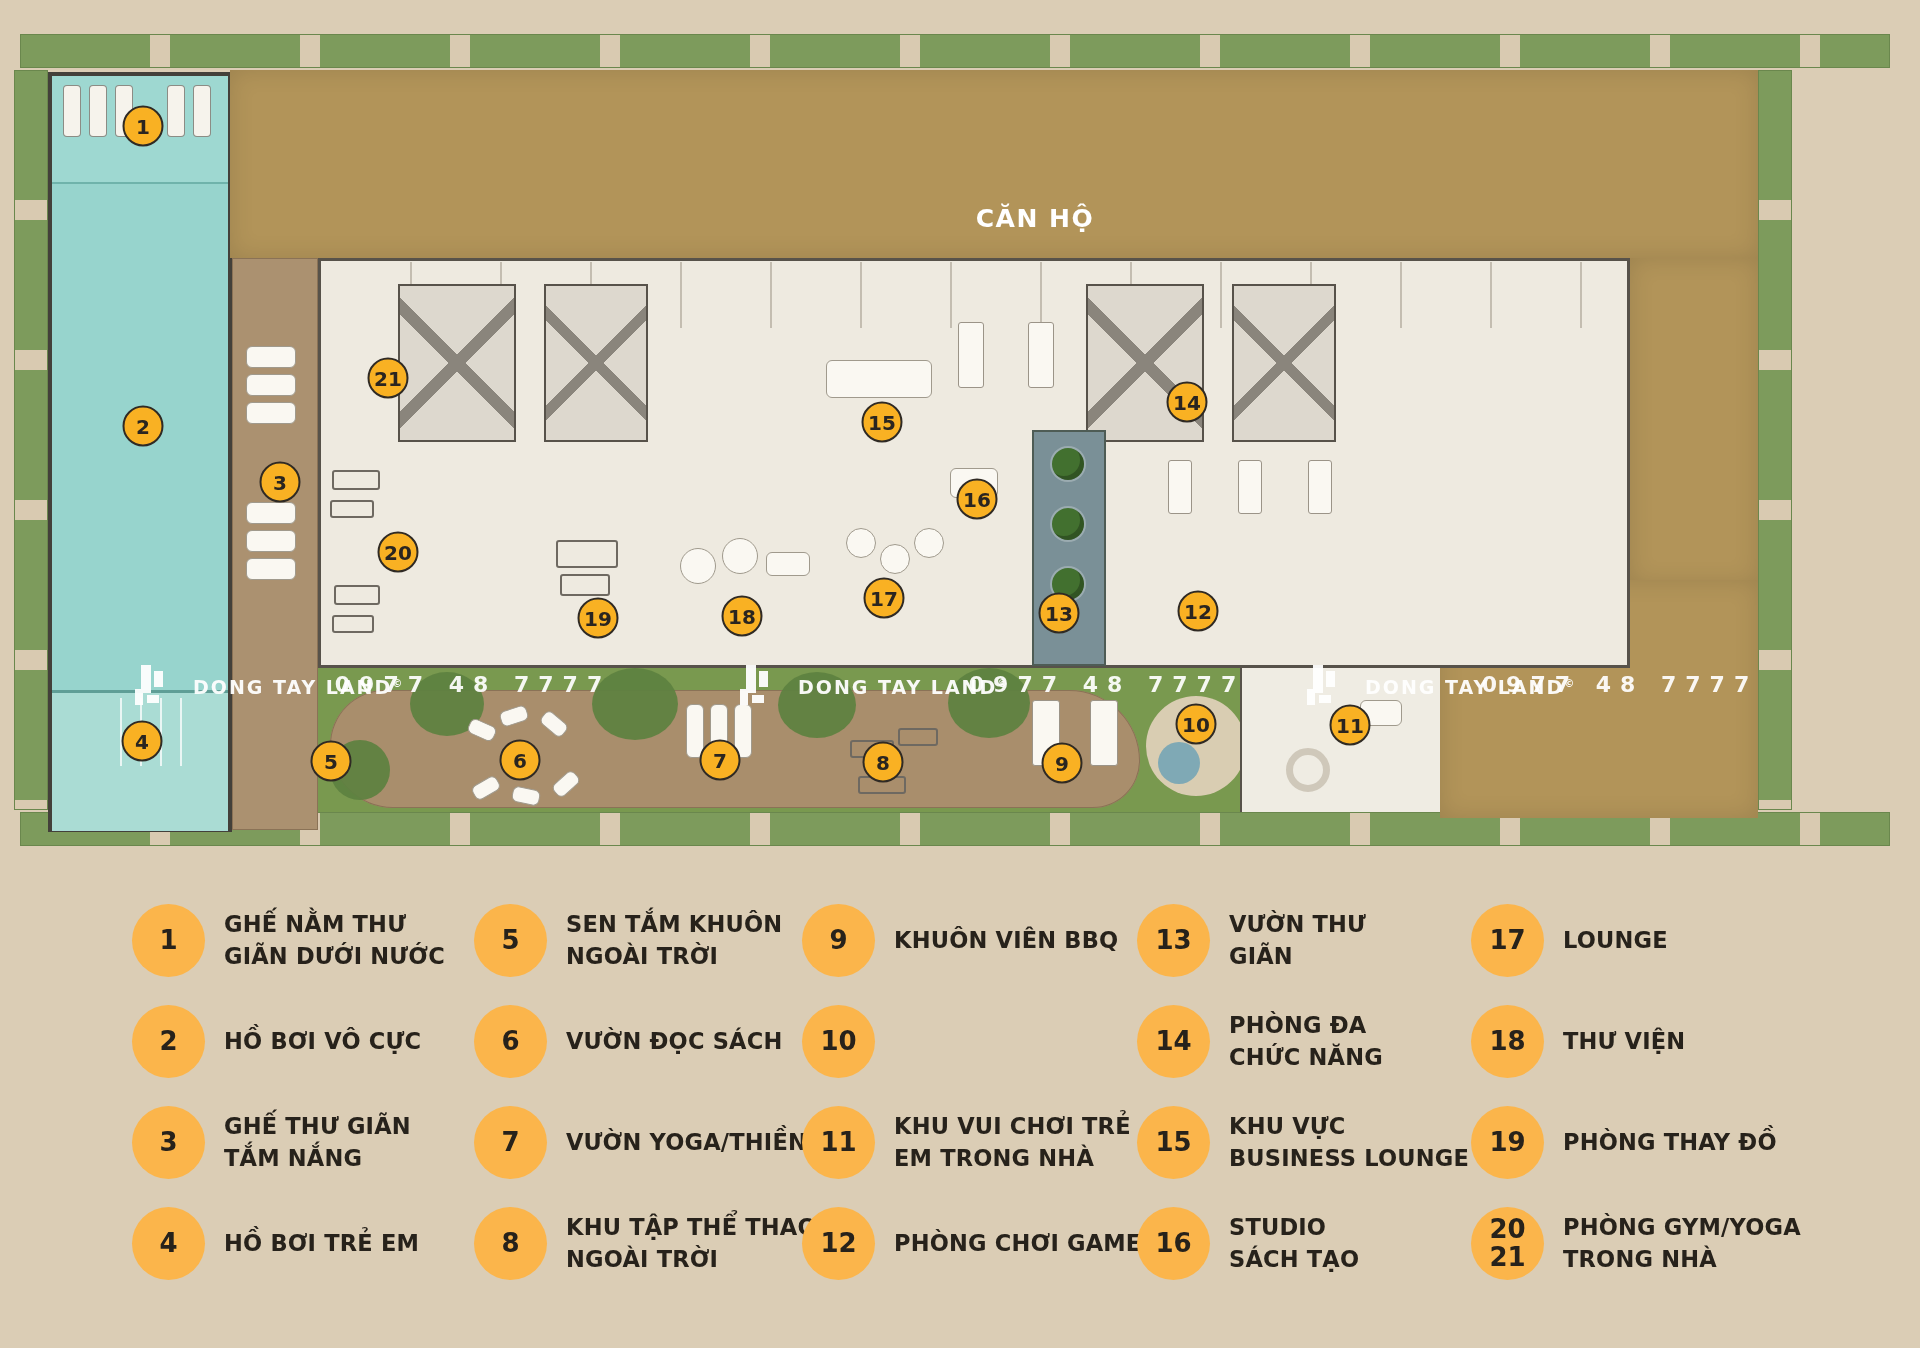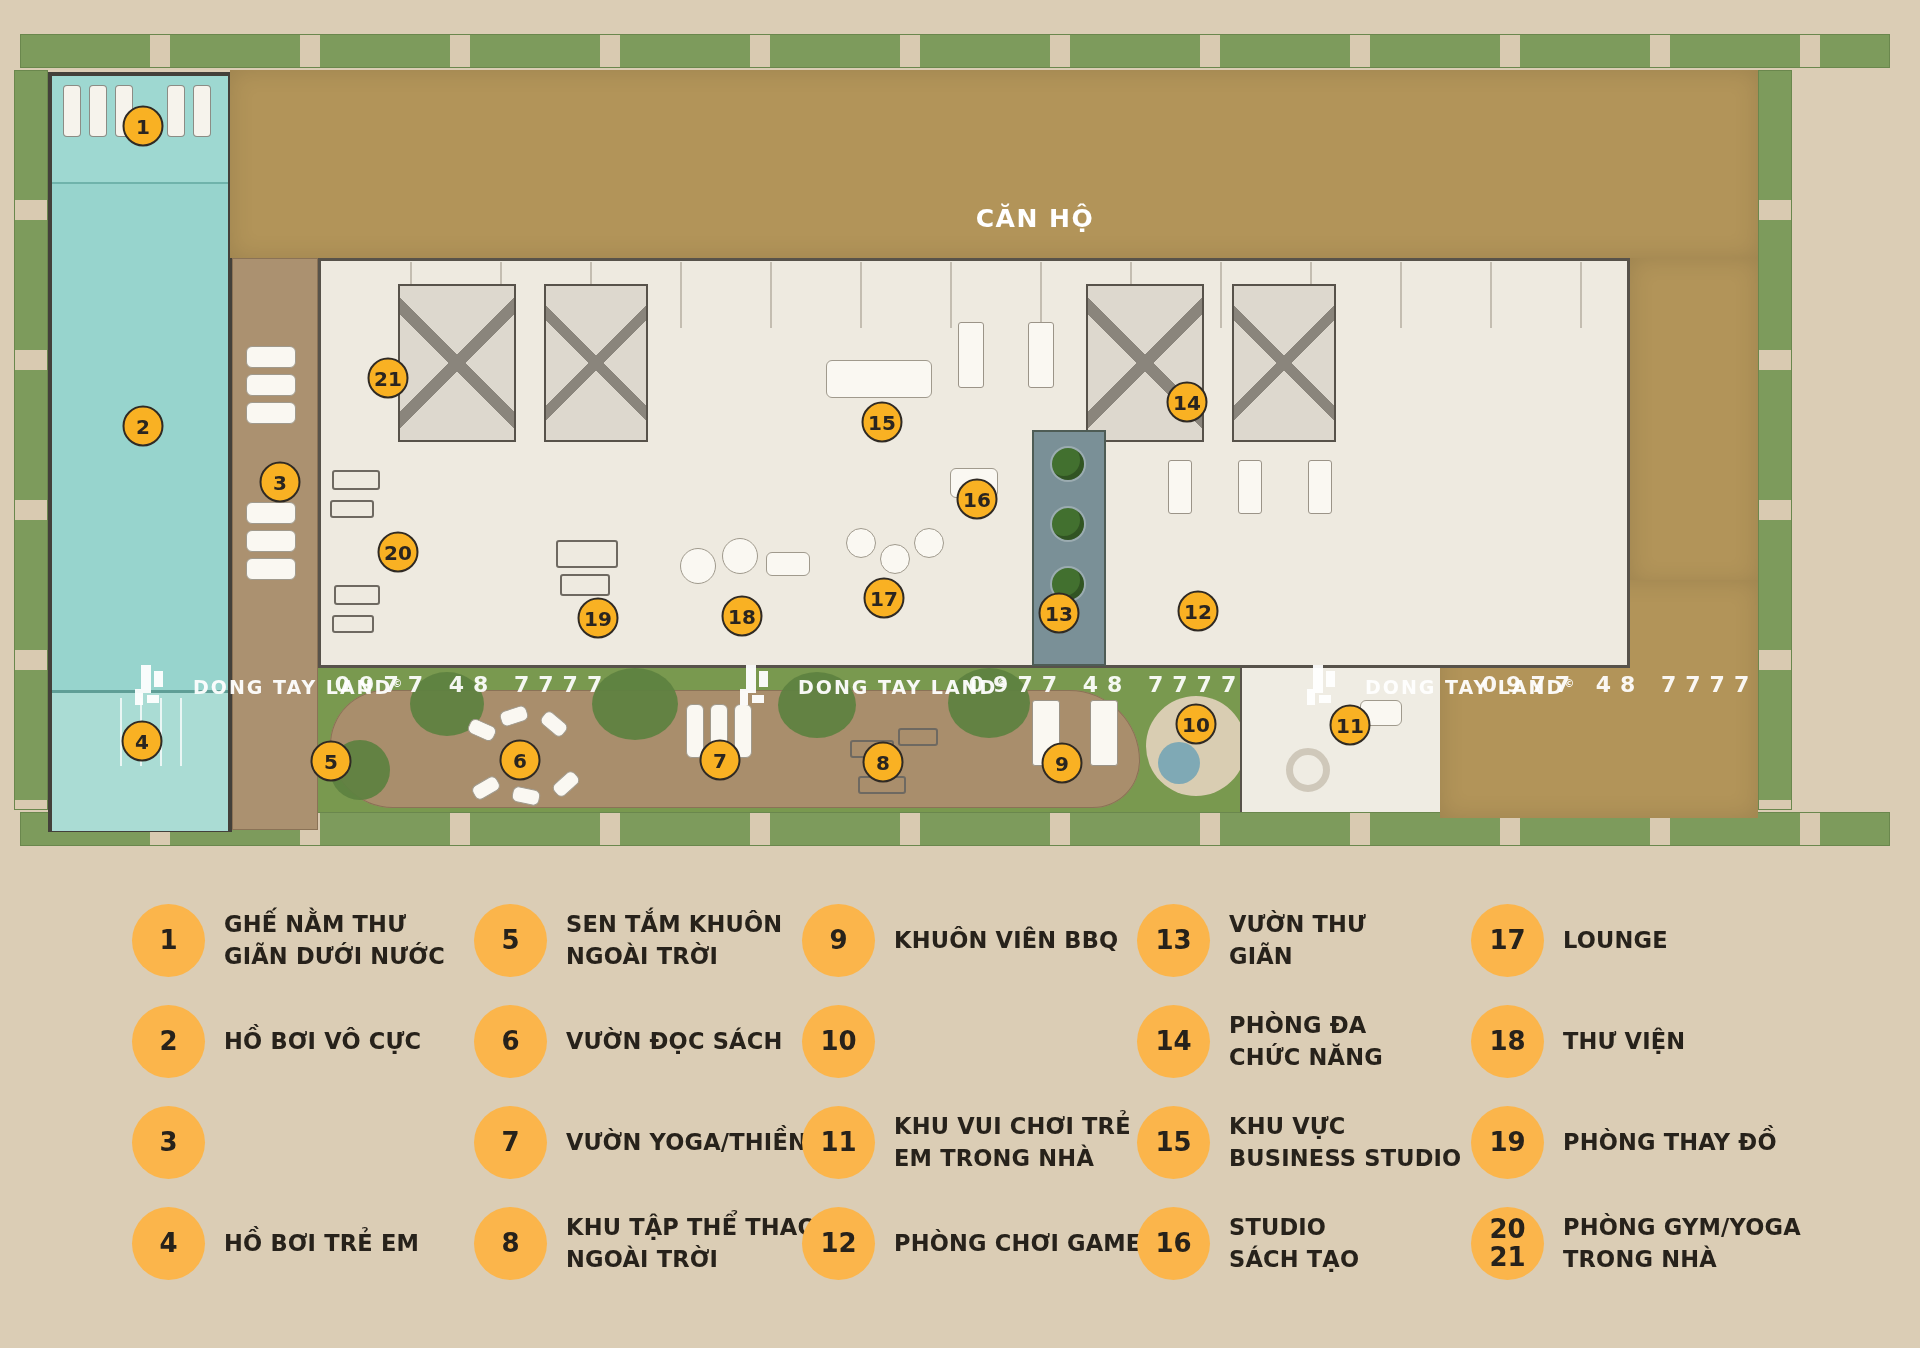--- a/index.html
+++ b/index.html
@@ -234,20 +234,22 @@
         <div class="legend-circle">1</div>
         <div class="legend-label">GHẾ NẰM THƯ
 GIÃN DƯỚI NƯỚC</div>
       </div>
       <div class="legend-item">
         <div class="legend-circle">2</div>
         <div class="legend-label">HỒ BƠI VÔ CỰC</div>
       </div>
       <div class="legend-item">
         <div class="legend-circle">3</div>
+        <div class="legend-label">GHẾ THƯ GIÃN
+TẮM NẮNG</div>
       </div>
       <div class="legend-item">
         <div class="legend-circle">4</div>
         <div class="legend-label">HỒ BƠI TRẺ EM</div>
       </div>
     </div>
     <div class="legend-col">
       <div class="legend-item">
         <div class="legend-circle">5</div>
         <div class="legend-label">SEN TẮM KHUÔN
@@ -292,21 +294,21 @@
 GIÃN</div>
       </div>
       <div class="legend-item">
         <div class="legend-circle">14</div>
         <div class="legend-label">PHÒNG ĐA
 CHỨC NĂNG</div>
       </div>
       <div class="legend-item">
         <div class="legend-circle">15</div>
         <div class="legend-label">KHU VỰC
-BUSINESS STUDIO</div>
+BUSINESS LOUNGE</div>
       </div>
       <div class="legend-item">
         <div class="legend-circle">16</div>
         <div class="legend-label">STUDIO
 SÁCH TẠO</div>
       </div>
     </div>
     <div class="legend-col">
       <div class="legend-item">
         <div class="legend-circle">17</div>

